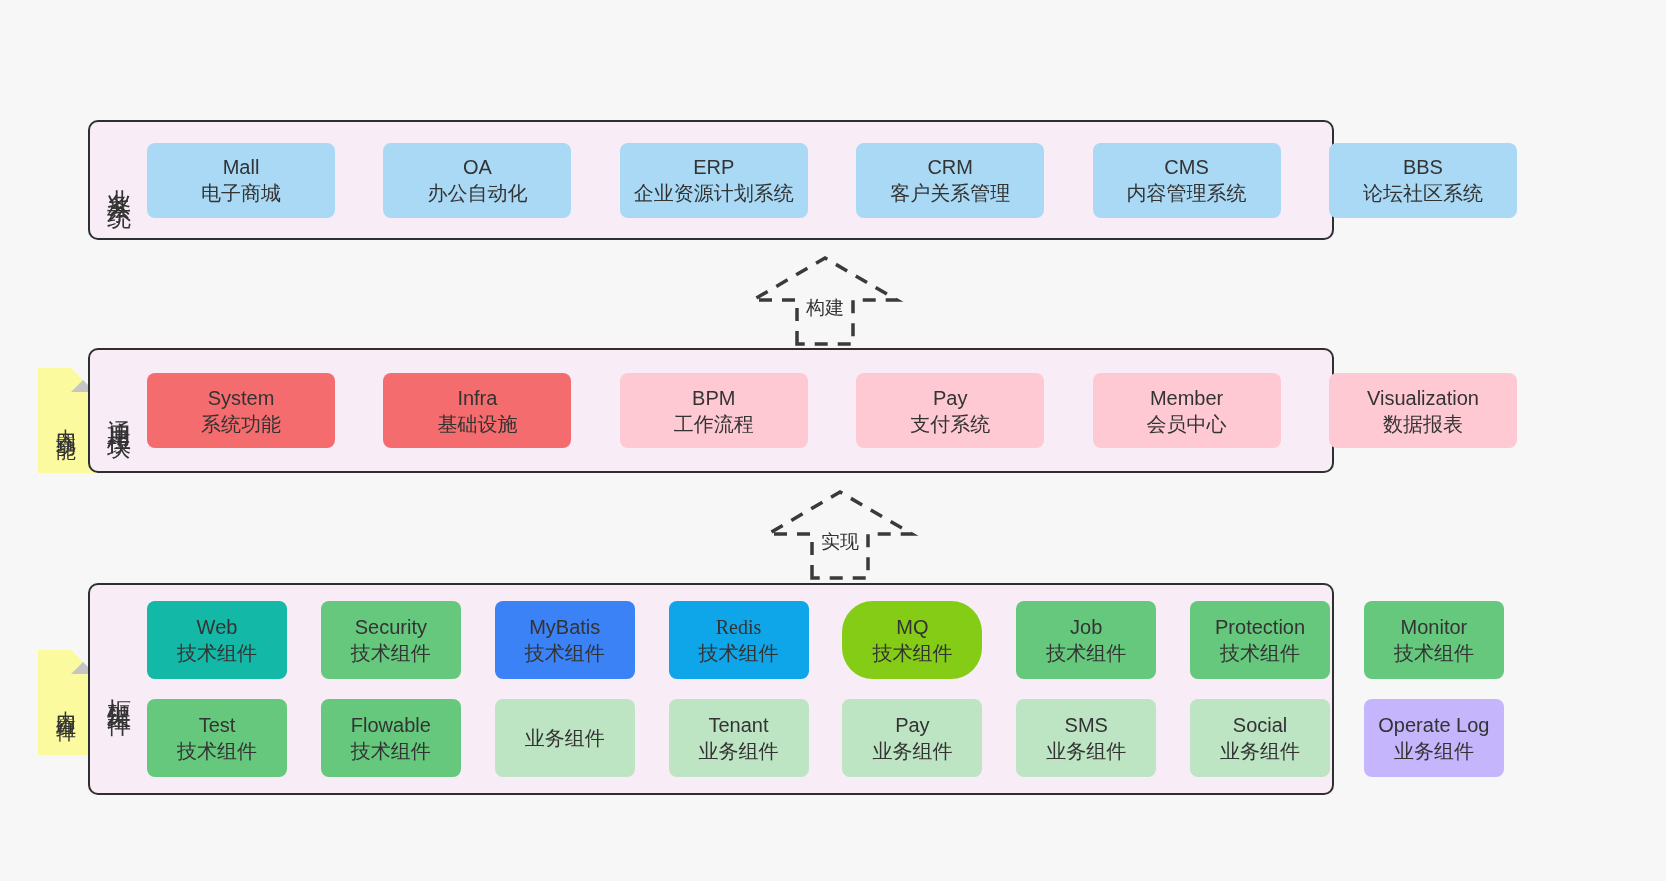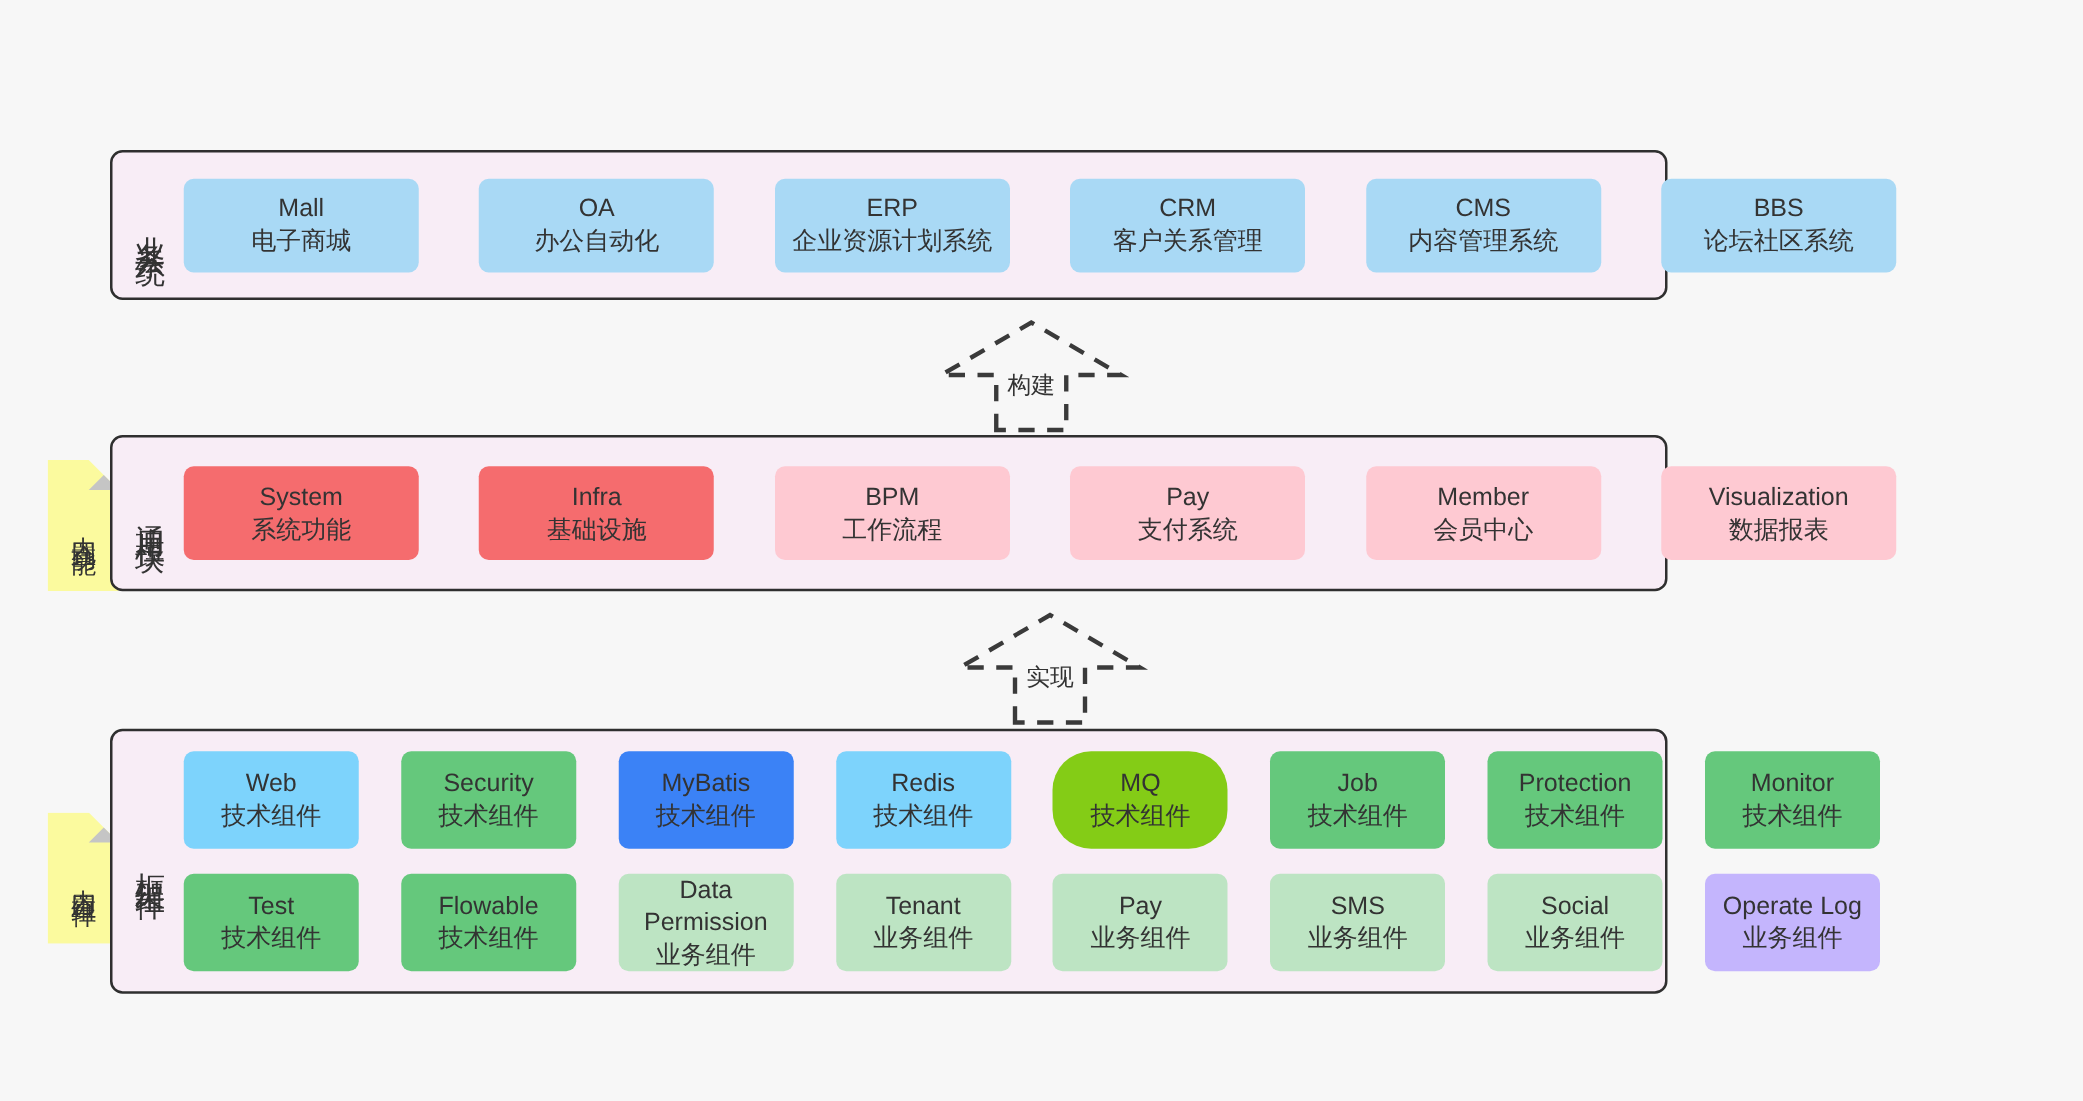--- a/index.html
+++ b/index.html
@@ -162,33 +162,33 @@
 
   <div class="note note-3" style="background: rgb(251, 250, 158);">
     <span class="vtext">内置组件</span>
   </div>
   <div class="band band-3" style="background: rgb(248, 237, 246);">
     <div class="band-label">
       <span class="vtext">框架组件</span>
     </div>
     <div class="rows-wrap">
         <div class="row">
-          <div class="box" style="background: #7dd3fc;">
+          <div class="box" style="background: #14b8a6;">
             <div>Web</div>
             <div>技术组件</div>
           </div>
           <div class="box" style="background: rgb(101, 200, 124);">
             <div>Security</div>
             <div>技术组件</div>
           </div>
           <div class="box" style="background: #3b82f6;">
             <div>MyBatis</div>
             <div>技术组件</div>
           </div>
-          <div class="box" style="background: #7dd3fc;">
+          <div class="box" style="background: #0ea5e9; font-family: Liberation Serif, serif;">
             <div>Redis</div>
             <div>技术组件</div>
           </div>
           <div class="box" style="background: #84cc16; border-radius: 31px;">
             <div>MQ</div>
             <div>技术组件</div>
           </div>
           <div class="box" style="background: rgb(101, 200, 124);">
             <div>Job</div>
             <div>技术组件</div>
@@ -205,21 +205,20 @@
         <div class="row">
           <div class="box" style="background: rgb(101, 200, 124);">
             <div>Test</div>
             <div>技术组件</div>
           </div>
           <div class="box" style="background: rgb(101, 200, 124);">
             <div>Flowable</div>
             <div>技术组件</div>
           </div>
           <div class="box" style="background: rgb(189, 228, 195);">
-            <div>Data Permission</div>
             <div>业务组件</div>
           </div>
           <div class="box" style="background: rgb(189, 228, 195);">
             <div>Tenant</div>
             <div>业务组件</div>
           </div>
           <div class="box" style="background: rgb(189, 228, 195);">
             <div>Pay</div>
             <div>业务组件</div>
           </div>

